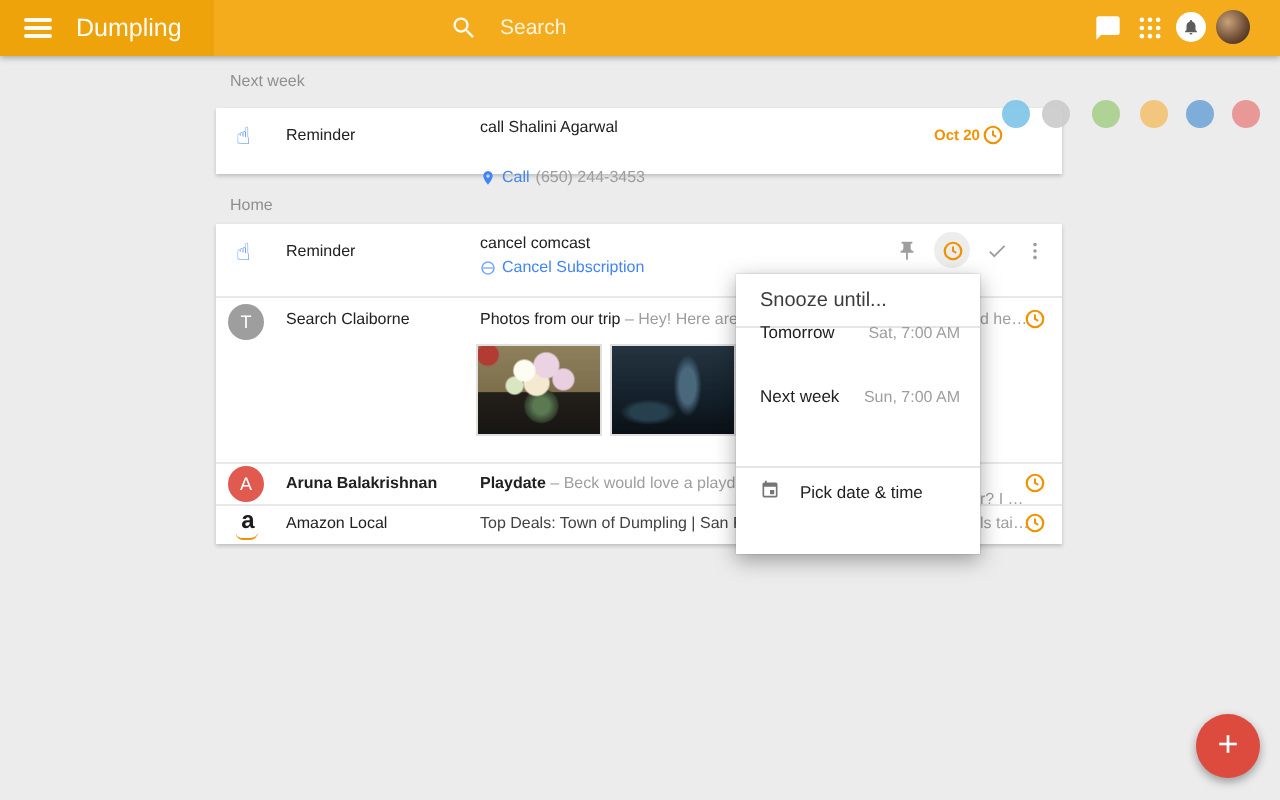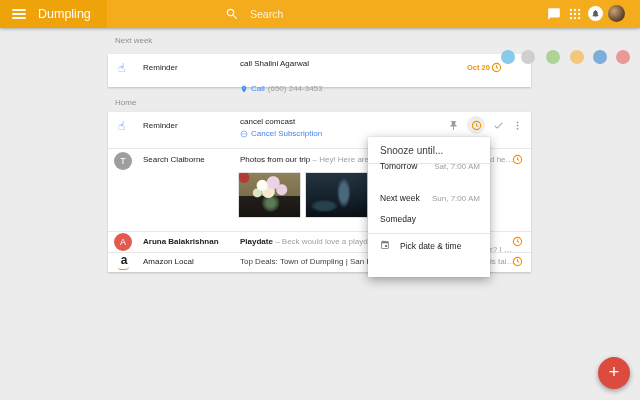--- a/index.html
+++ b/index.html
@@ -252,24 +252,20 @@
     <div class="pp-div" style="top:26px;"></div>
 
     <div class="pp-opt" style="top:18px;">
       <span class="lab">Tomorrow</span>
       <span class="val">Sat, 7:00 AM</span>
     </div>
     <div class="pp-opt" style="top:50px;">
       <span class="lab">Next week</span>
       <span class="val">Sun, 7:00 AM</span>
     </div>
-    <div class="pp-opt" style="top:71px;">
-      <span class="lab">Someday</span>
-      <span class="val"></span>
-    </div>
 
     <div class="pp-div" style="top:96px;"></div>
 
     <div class="pp-act" style="top:99px;">
       <svg class="ic" viewBox="0 0 24 24">
         <path fill="#757575" d="M17 12h-5v5h5v-5zM16 1v2H8V1H6v2H5c-1.11 0-1.99.9-1.99 2L3 19c0 1.1.89 2 2 2h14c1.1 0 2-.9 2-2V5c0-1.1-.9-2-2-2h-1V3h-2zm3 18H5V8h14v11z"></path>
       </svg>
       <span class="lab">Pick date &amp; time</span>
     </div>
   </div>

